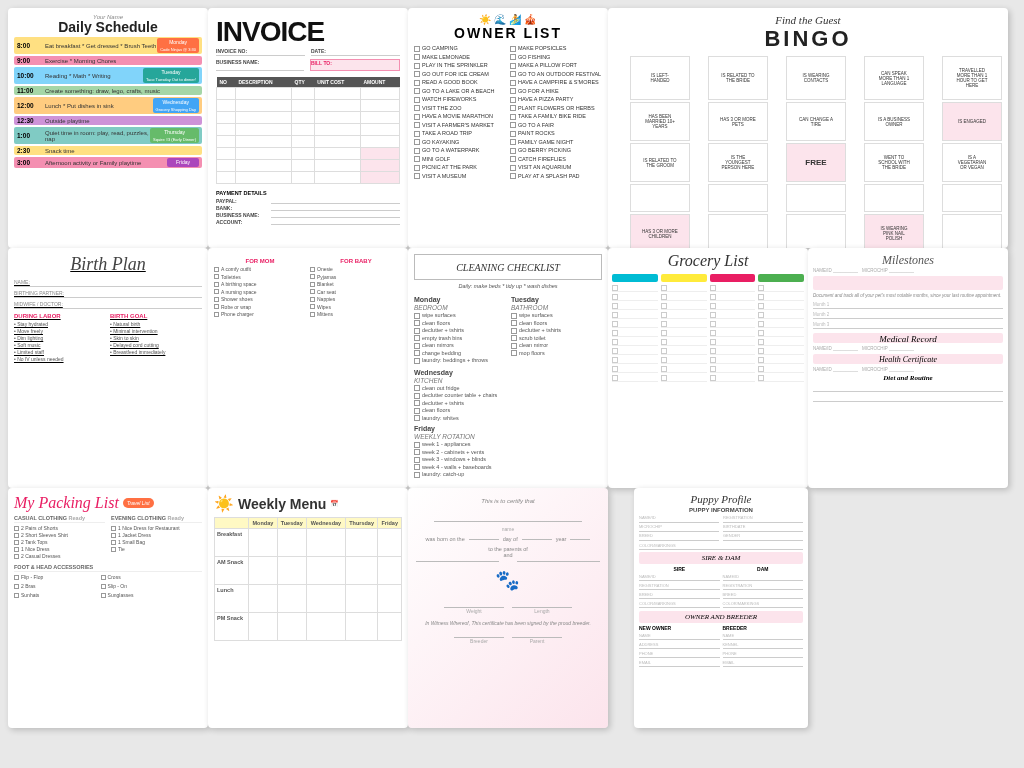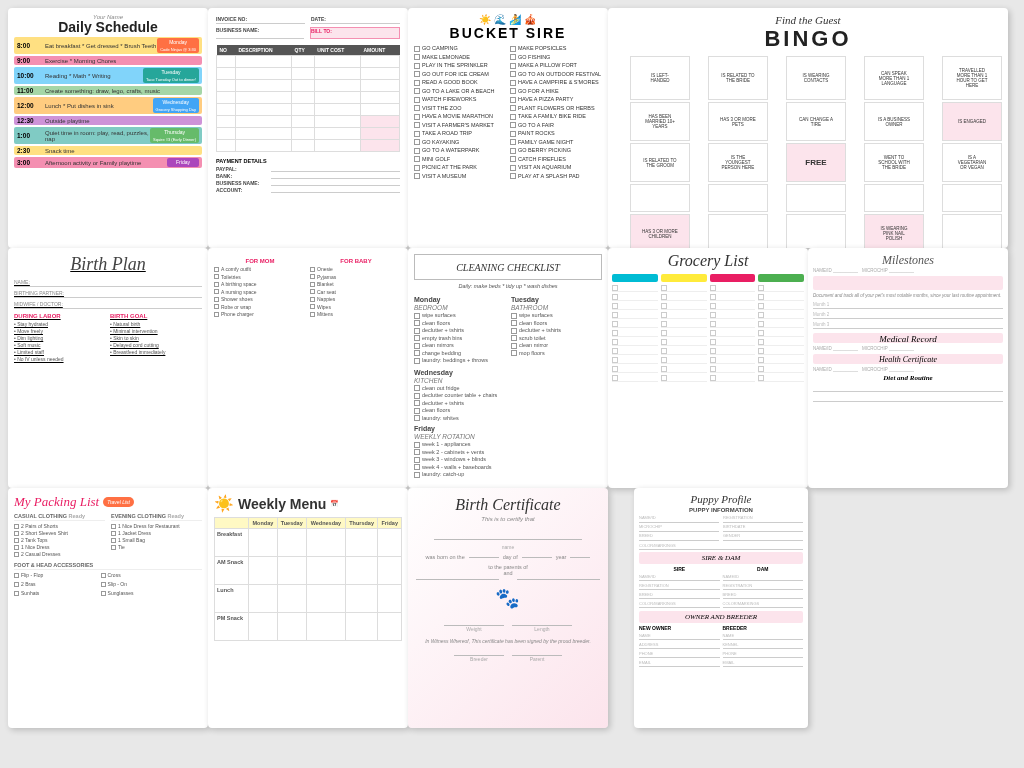--- a/index.html
+++ b/index.html
@@ -281,21 +281,21 @@
       color: #555;
       text-align: center;
     }
     .milestone-pink-bar { height: 14px; background: #fce4ec; border-radius: 2px; margin: 3px 0; }
     .milestone-field { border-bottom: 0.5px solid #ccc; height: 8px; margin-bottom: 2px; font-size: 5px; color: #aaa; display: flex; align-items: center; gap: 3px; }
     .milestone-label { font-size: 4.5px; color: #bbb; }
 
     
     .my-packing-card { padding: 6px; background: white; }
     .my-packing-title {
-      font-size: 13px;
+      font-size: 16px;
       font-family: Georgia, serif;
       font-style: italic;
       color: #e91e63;
     }
     .my-packing-badge {
       background: #ff7043;
       color: white;
       font-size: 5px;
       padding: 2px 4px;
       border-radius: 8px;
@@ -403,20 +403,21 @@
       <span class="schedule-task">Snack time</span>
     </div>
     <div class="schedule-row bg-pink">
       <span class="schedule-time">3:00</span>
       <span class="schedule-task">Afternoon activity or Family playtime</span>
       <span class="schedule-day-badge badge-purple">Friday</span>
     </div>
   </div>
 
   <div class="card invoice-card">
+    <h1>INVOICE</h1>
     <div class="invoice-field-row">
       <div class="invoice-field">
         <label>INVOICE NO:</label>
       </div>
       <div class="invoice-field">
         <label>DATE:</label>
       </div>
     </div>
     <div class="invoice-field-row">
       <div class="invoice-field">
@@ -512,21 +513,21 @@
       <div class="inv-row">
           <span class="inv-label">ACCOUNT:</span>
           <span class="inv-line"></span>
         </div>
     </div>
   </div>
 
   <div class="card summer-card">
     <div class="summer-header">
       <div class="summer-icons">☀️ 🌊 🏄 🎪</div>
-      <div style="font-size:14px;font-weight:900;letter-spacing:2px">BUCKET SIRE</div>
+      <div style="font-size:14px;font-weight:900;letter-spacing:2px">OWNER LIST</div>
     </div>
     <div class="summer-cols">
       <div class="summer-col">
         <div class="summer-item">
             <div class="summer-checkbox"></div>
             <span>GO CAMPING</span>
           </div>
         <div class="summer-item">
             <div class="summer-checkbox"></div>
             <span>MAKE LEMONADE</span>
@@ -1215,21 +1216,20 @@
             <td></td>
             <td></td>
             <td></td>
             <td></td>
         </tr>
       </tbody>
     </table>
   </div>
 
   <div class="card birth-cert-card">
-    <div class="birth-cert-title">Birth Certificate</div>
     <div class="birth-cert-subtitle">This is to certify that</div>
     <div class="birth-cert-field"></div>
     <div style="font-size:5px;color:#aaa;margin:2px 0">name</div>
     <div style="display:flex;align-items:center;gap:4px;justify-content:center;margin:4px 0;font-size:5.5px;color:#888;">
       <span>was born on the</span>
       <div style="width:30px;border-bottom:0.5px solid #bbb;"></div>
       <span>day of</span>
       <div style="width:30px;border-bottom:0.5px solid #bbb;"></div>
       <span>year</span>
       <div style="width:20px;border-bottom:0.5px solid #bbb;"></div>

